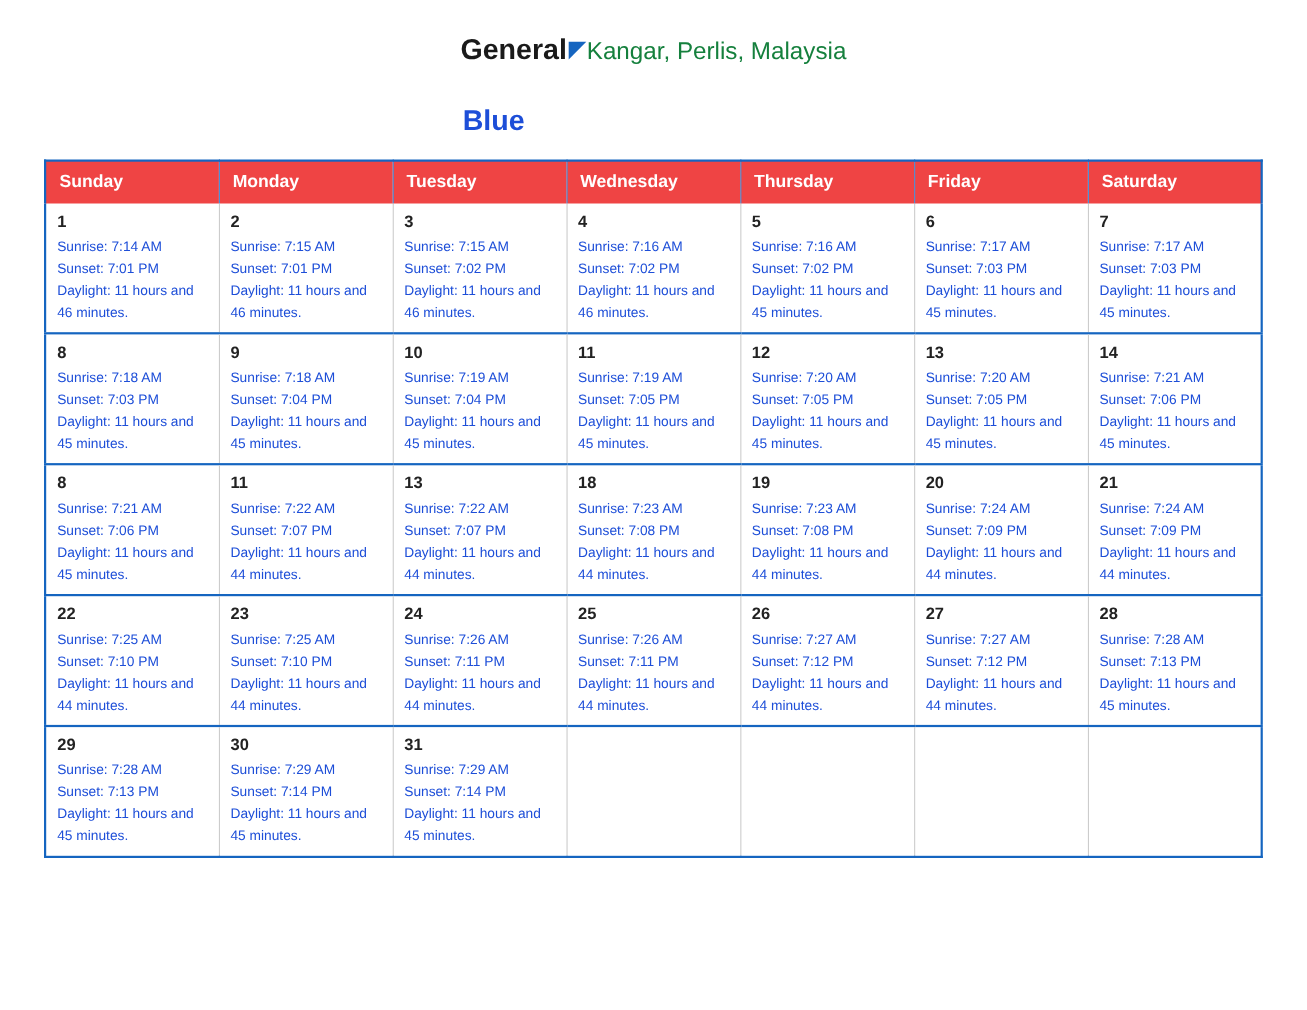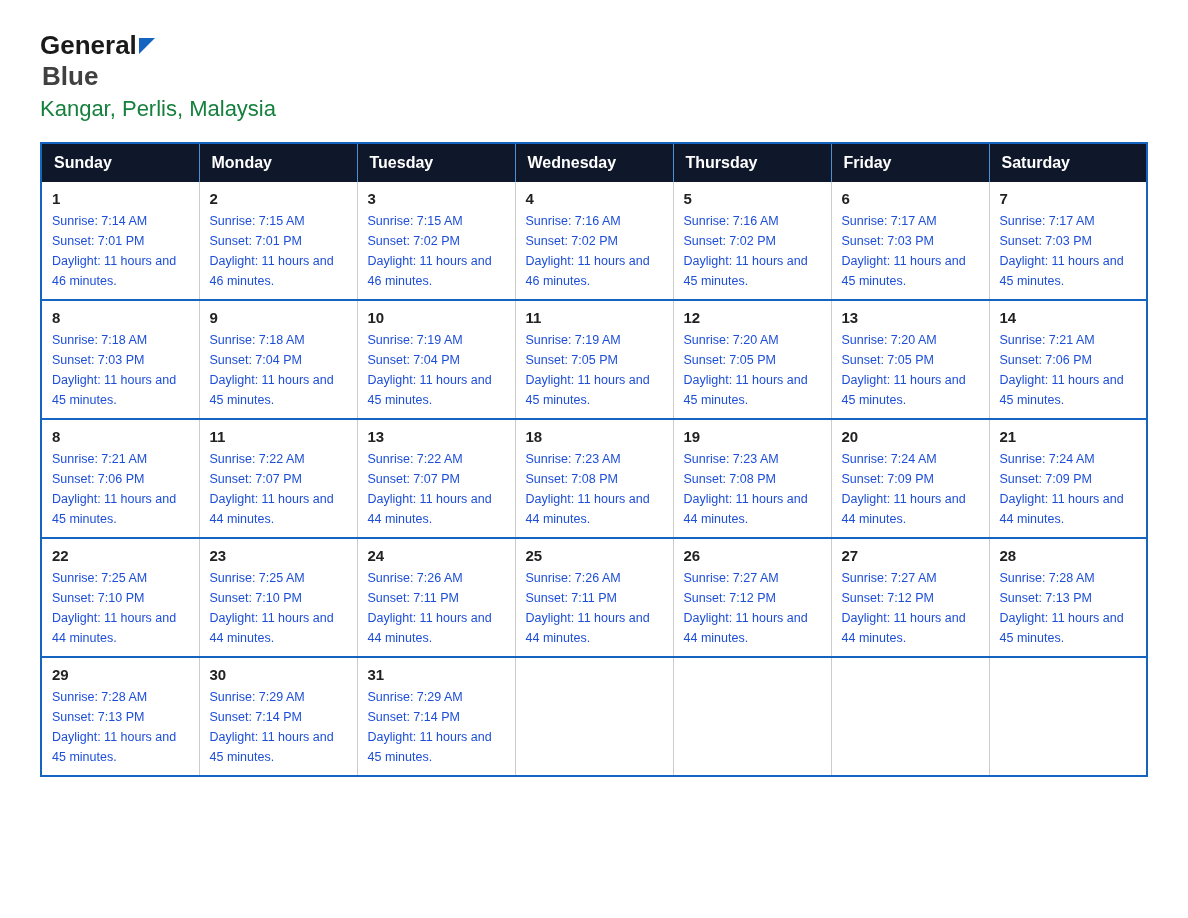--- a/index.html
+++ b/index.html
@@ -8,21 +8,20 @@
       background: #fff;
       padding: 30px 40px;
       width: 1188px;
       min-height: 918px;
     }
     .header-row {
       display: flex;
       justify-content: center;
       align-items: flex-start;
       margin-bottom: 20px;
-      flex-direction: column;
     }
     .logo {
       display: flex;
       align-items: center;
       gap: 0;
     }
     .logo-text-general {
       font-size: 26px;
       font-weight: bold;
       color: #1a1a1a;
@@ -48,21 +47,21 @@
       font-size: 22px;
       color: #15803d;
       margin-top: 4px;
     }
     .calendar-table {
       width: 100%;
       border-collapse: collapse;
       border: 2px solid #1565c0;
     }
     .calendar-table th {
-      background-color: #0f172a;
+      background-color: #ef4444;
       color: #fff;
       font-size: 16px;
       font-weight: bold;
       padding: 10px 12px;
       text-align: left;
       border-right: 1px solid #4a90d9;
     }
     .calendar-table th:last-child {
       border-right: none;
     }
@@ -103,21 +102,21 @@
 
 <div class="header-row">
   <div class="logo-container">
     <div class="logo">
       <span class="logo-text-general">General</span>
       <div style="display:flex;flex-direction:column;align-items:flex-start;margin-left:2px;">
         <div style="width:0;height:0;border-left:16px solid #1565c0;border-top:0;border-bottom:16px solid transparent;margin-bottom:0;"></div>
       </div>
     </div>
     <div class="logo-line2">
-      <span style="font-size:26px;font-weight:bold;color:#404040;margin-left:2px;">Blue</span>
+      <span style="font-size:26px;font-weight:bold;color:#1d4ed8;margin-left:2px;margin-top:33px;">Blue</span>
     </div>
   </div>
   <div class="title-section">
     <div class="location-title">Kangar, Perlis, Malaysia</div>
   </div>
 </div>
 
 <table class="calendar-table">
   <thead>
     <tr>

